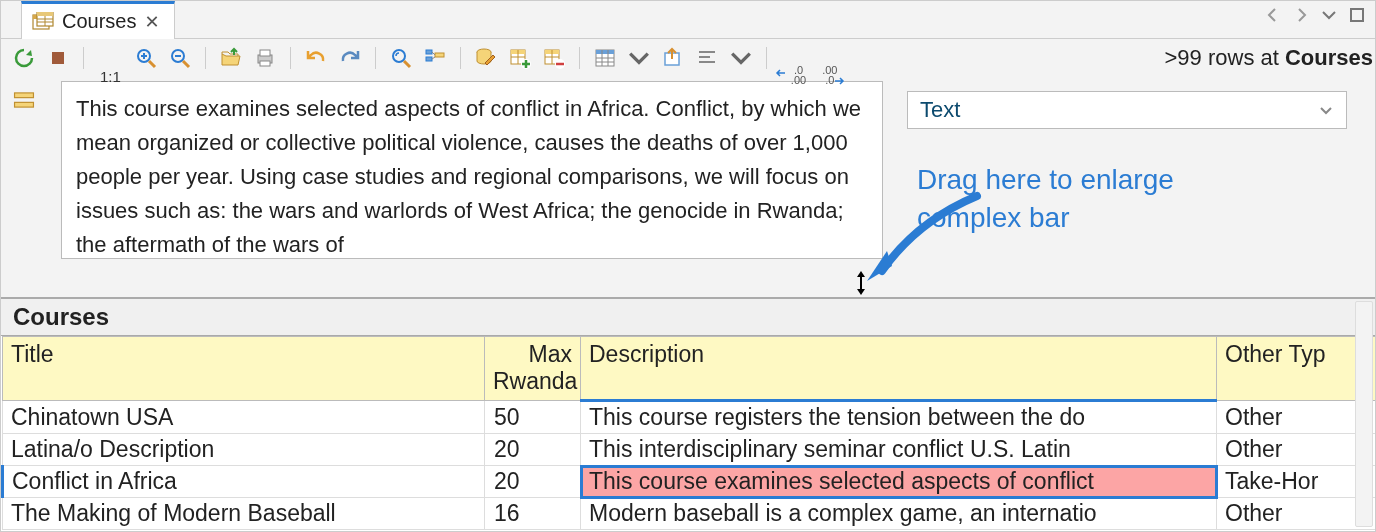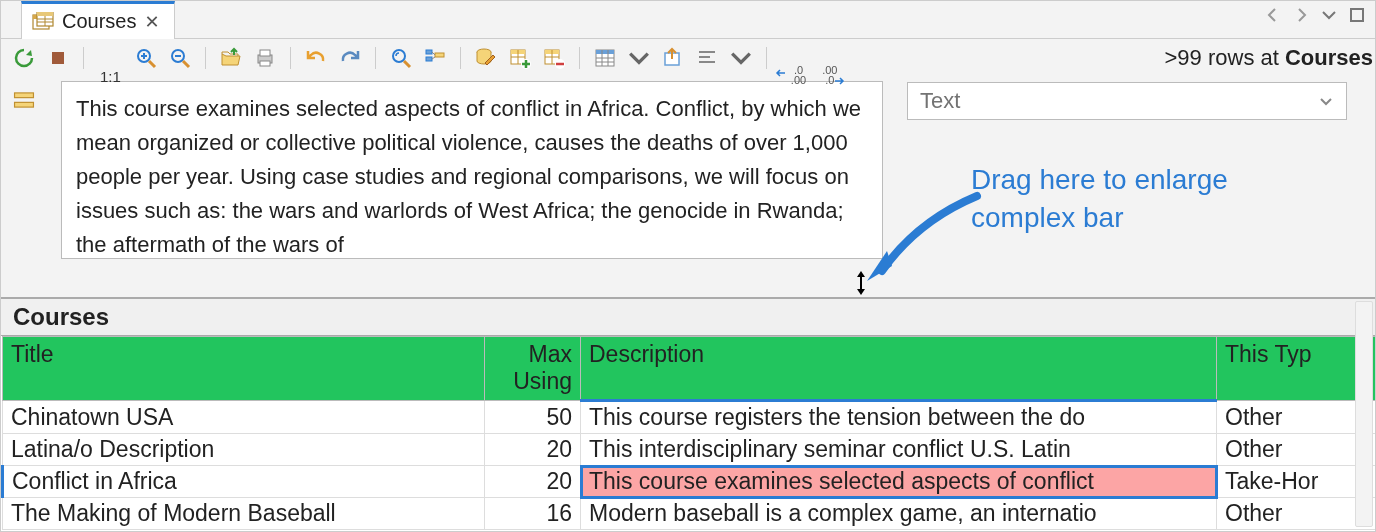--- a/index.html
+++ b/index.html
@@ -22,34 +22,34 @@
   .tool svg { width: 22px; height: 22px; }
   .tool-wide { width: auto; padding: 0 4px; font-size: 15px; color: #333; margin-top: 36px; }
   .dropdown-caret { width: 10px; height: 10px; }
   .rowcount { position: absolute; right: 2px; top: 44px; font-size: 22px; color: #222; }
   .rowcount b { font-weight: 700; }
 
   
   .formula-row { display: flex; align-items: flex-start; gap: 24px; padding: 4px 10px 0 10px; }
   .side-icon { width: 26px; height: 26px; display:flex; align-items:center; justify-content:center; margin-top:6px; }
   .formula-box { width: 822px; height: 178px; background: #fff; border: 1px solid #bbb; padding: 10px 14px; font-size: 22px; line-height: 1.55; color: #222; overflow: hidden; }
-  .type-select { width: 440px; height: 38px; border: 1px solid #bbb; background: #fff; display: flex; align-items: center; justify-content: space-between; padding: 12px 12px; font-size: 22px; color: #737373; margin-top: 1px; }
-  .annotation { position: absolute; left: 970px; top: 160px; font-size: 28px; color: #2b7cd3; line-height: 1.35; }
+  .type-select { width: 440px; height: 38px; border: 1px solid #bbb; background: #fff; display: flex; align-items: center; justify-content: space-between; padding: 12px 12px; font-size: 22px; color: #0c4a6e; margin-top: 10px; }
+  .annotation { position: absolute; left: 916px; top: 160px; font-size: 28px; color: #2b7cd3; line-height: 1.35; }
   .arrow-svg { position: absolute; left: 856px; top: 190px; width: 130px; height: 100px; pointer-events: none; }
 
   .resize-cursor { position: absolute; left: 850px; top: 268px; font-size: 22px; color: #333; }
 
   
   .grid-wrap { position: absolute; left: 0; right: 0; top: 296px; bottom: 0; background: #fff; border-top: 2px solid #aaa; }
   .grid-title { font-size: 24px; font-weight: 700; padding: 4px 12px; border-bottom: 1px solid #aaa; background: #f0f0f0; }
   .grid { width: 100%; border-collapse: collapse; table-layout: fixed; }
-  .grid th { text-align: left; font-weight: 400; font-size: 23px; background: #22c55e; border: 1px solid #bbb; padding: 4px 8px; vertical-align: top; height: 64px; }
+  .grid th { text-align: left; font-weight: 400; font-size: 23px; background: #fef9c3; border: 1px solid #bbb; padding: 4px 8px; vertical-align: top; height: 64px; }
   .grid th.right { text-align: right; }
   .grid td { font-size: 23px; border: 1px solid #ddd; padding: 2px 8px; white-space: nowrap; overflow: hidden; }
-  .grid td.num { text-align: right; padding-left: 9px; }
+  .grid td.num { text-align: left; padding-left: 9px; }
   .col-title { width: 482px; }
   .col-enroll { width: 96px; }
   .col-desc { width: 636px; }
   .col-exam { width: 160px; }
 
   tr.selected td:first-child { border-left: 3px solid #2b7cd3; }
   td.cell-selected { outline: 3px solid #2b7cd3; outline-offset: -2px; background: #fca5a5; }
   th.col-selected { border-bottom: 3px solid #2b7cd3; }
 
   .scrollbar-v { position:absolute; right:2px; top:300px; width:18px; bottom:4px; background:#f3f3f3; border:1px solid #ddd; border-radius:2px; }
@@ -288,23 +288,23 @@
     <table class="grid">
       <colgroup>
           <col class="col-title">
           <col class="col-enroll">
           <col class="col-desc">
           <col class="col-exam">
         </colgroup>
       <thead>
         <tr>
           <th>Title</th>
-          <th class="right"><span>Max</span><br><span>Using</span></th>
+          <th class="right"><span>Max</span><br><span>Rwanda</span></th>
           <th class="col-selected">Description</th>
-          <th>This Typ</th>
+          <th>Other Typ</th>
         </tr>
       </thead>
       <tbody>
         <tr>
           <td>Chinatown USA</td>
           <td class="num">50</td>
           <td>This course registers the tension between the do</td>
           <td>Other</td>
         </tr>
         <tr>

